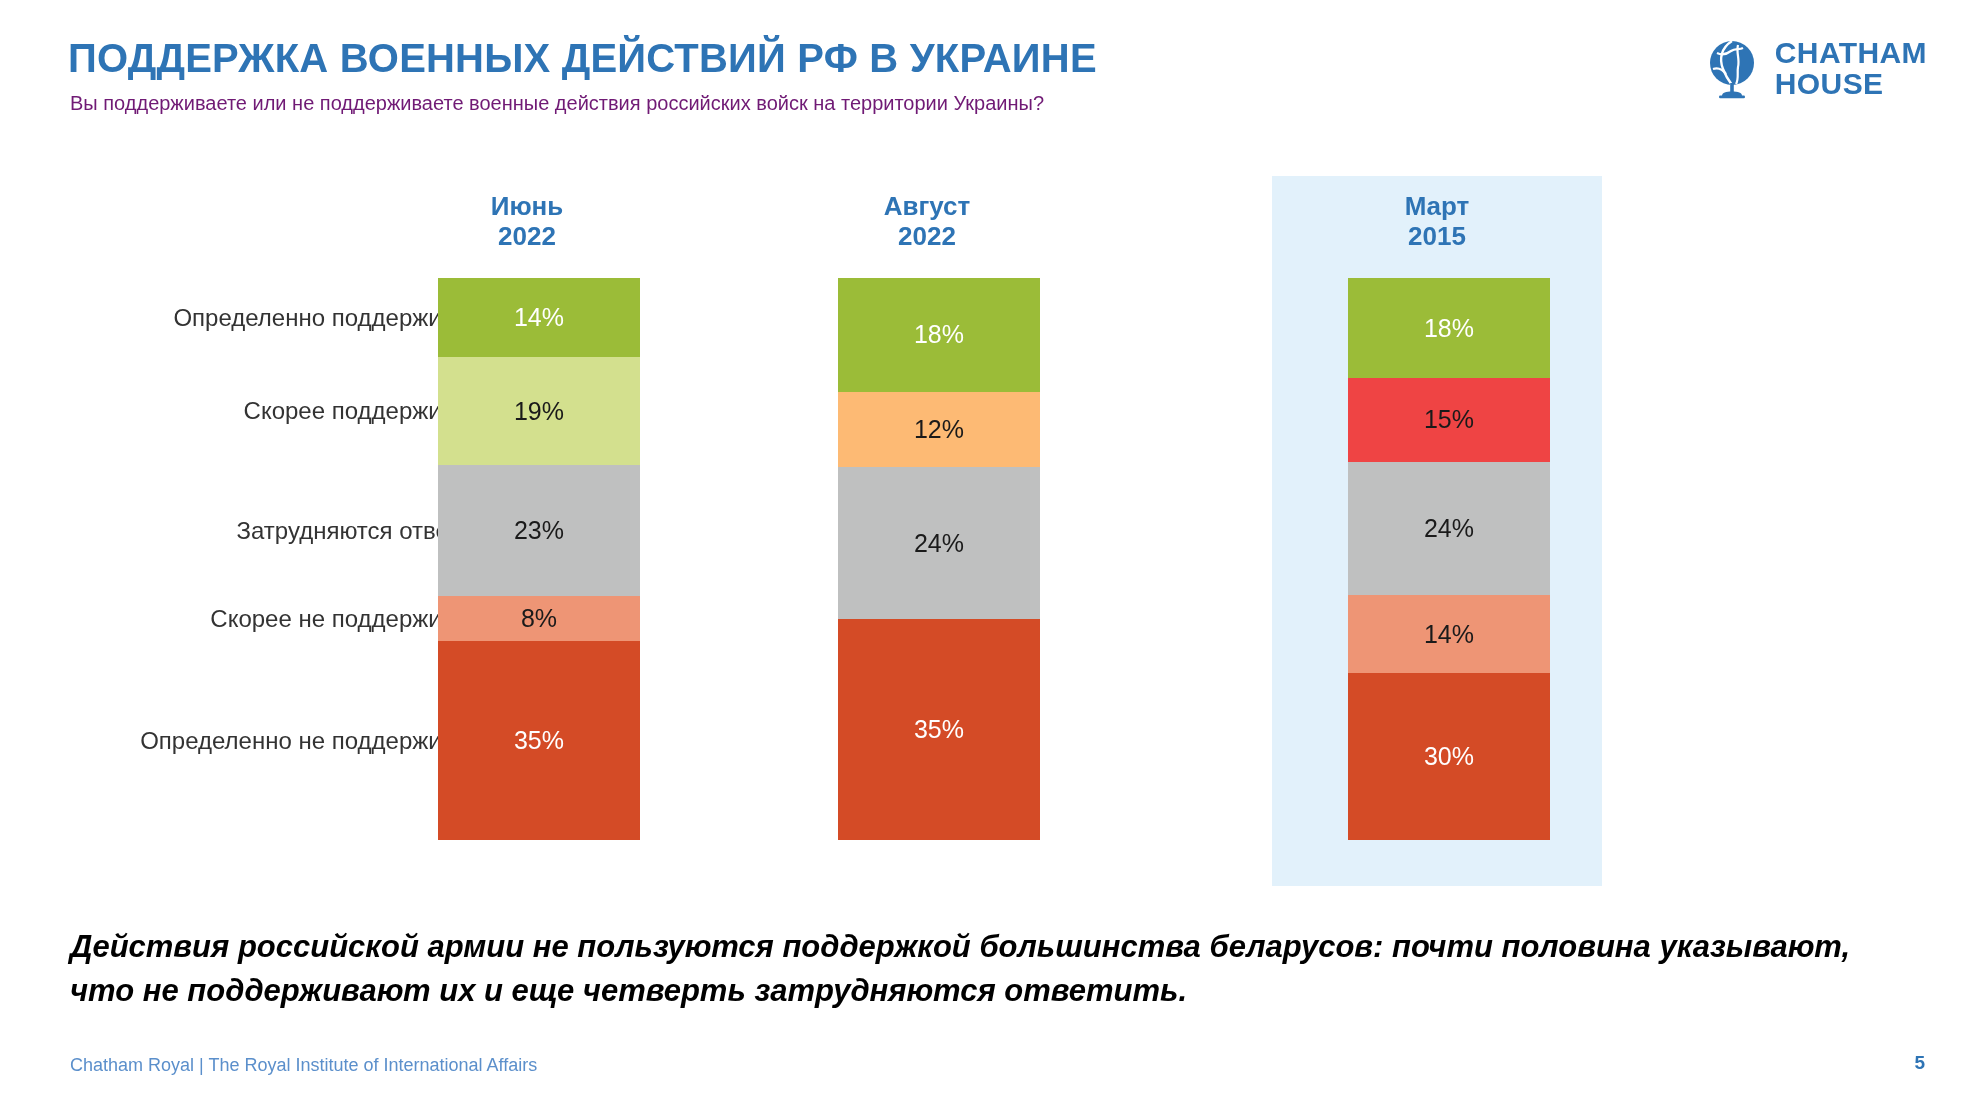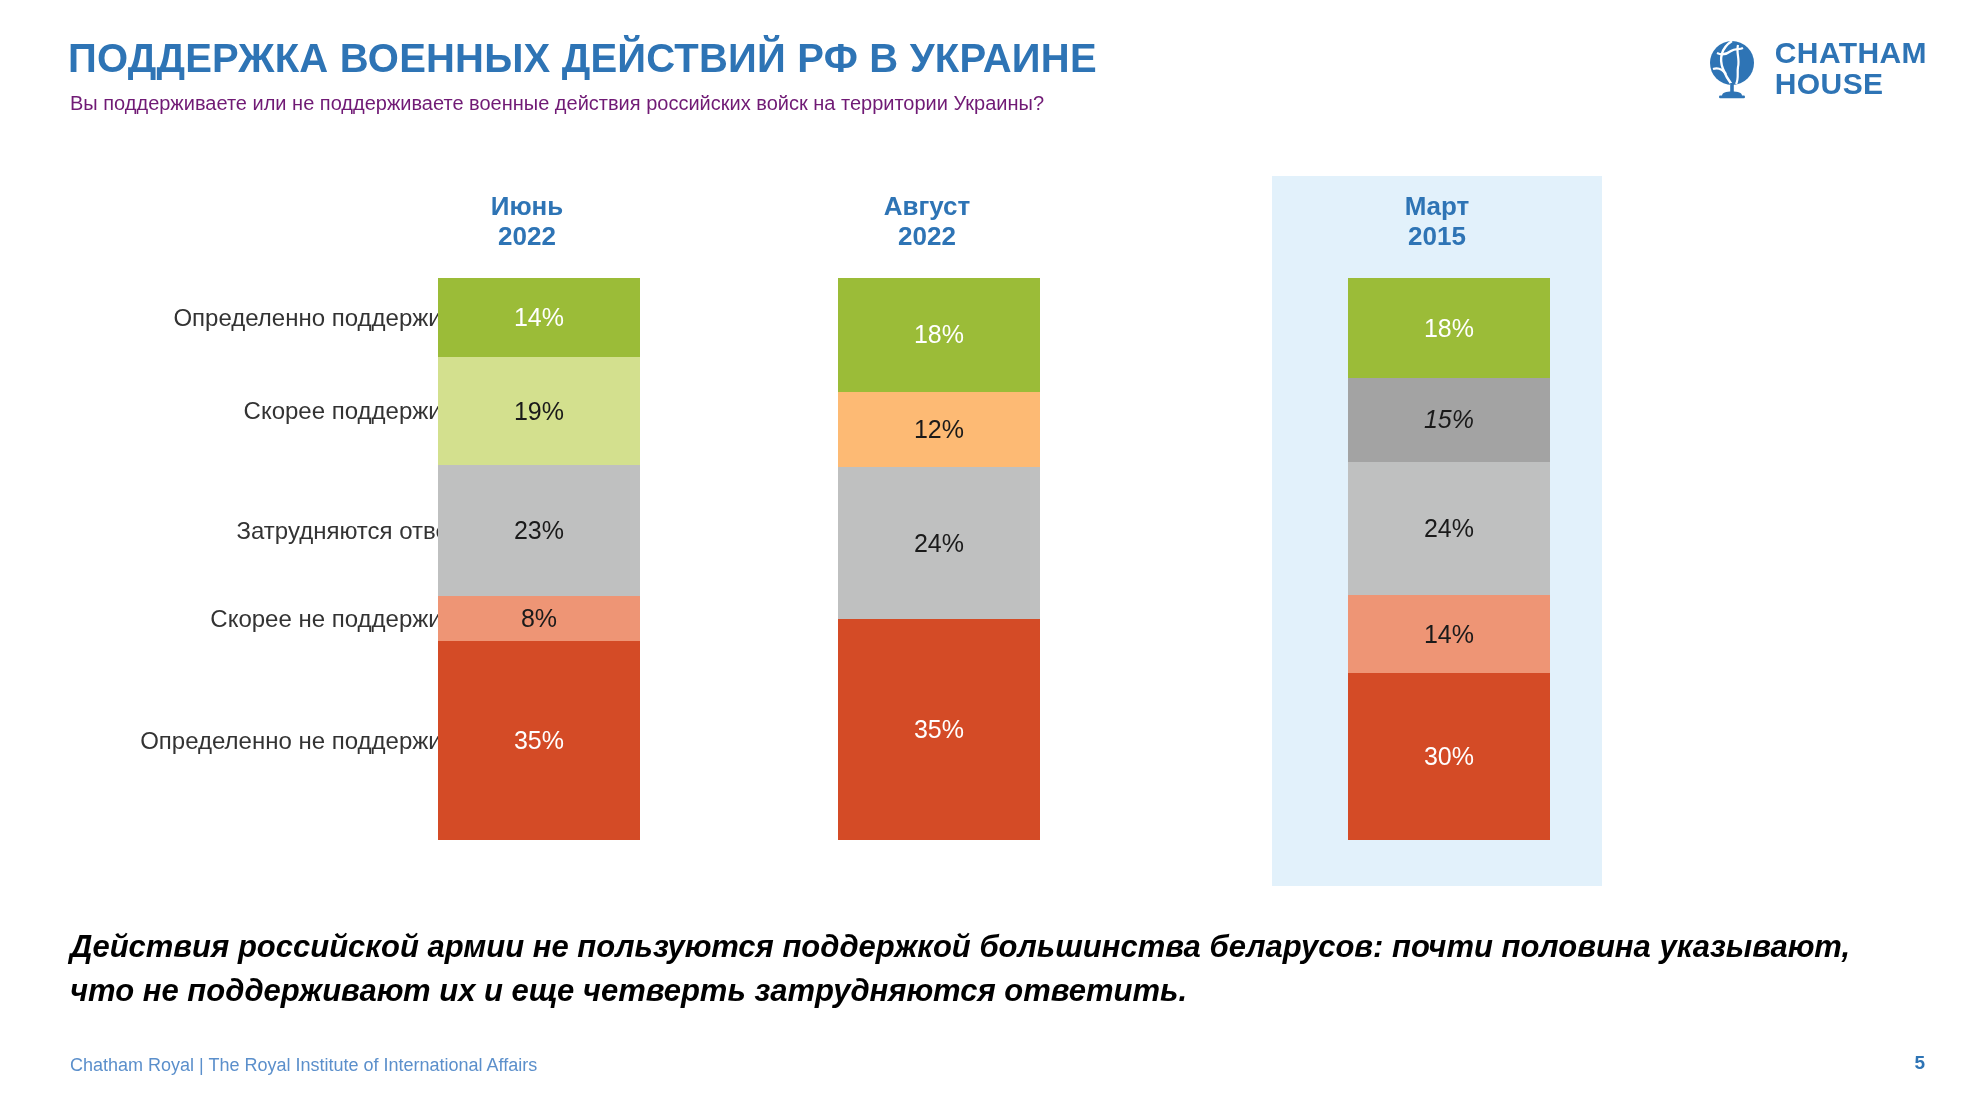--- a/index.html
+++ b/index.html
@@ -160,21 +160,21 @@
         </div>
         <div class="col" style="left: 1272px;">
           <div class="col-head">
             <div>Март</div>
             <div>2015</div>
           </div>
           <div class="bar">
             <div class="seg light" style="flex: 18 0 0px; background: rgb(155, 188, 56);">
               <span>18%</span>
             </div>
-            <div class="seg dark" style="flex: 15 0 0px; background: #a3a3a3; font-style: italic;">
+            <div class="seg dark" style="flex: 15 0 0px; background: #ef4444;">
               <span>15%</span>
             </div>
             <div class="seg dark" style="flex: 24 0 0px; background: rgb(191, 192, 192);">
               <span>24%</span>
             </div>
             <div class="seg dark" style="flex: 14 0 0px; background: rgb(238, 149, 117);">
               <span>14%</span>
             </div>
             <div class="seg light" style="flex: 30 0 0px; background: rgb(212, 75, 38);">
               <span>30%</span>

